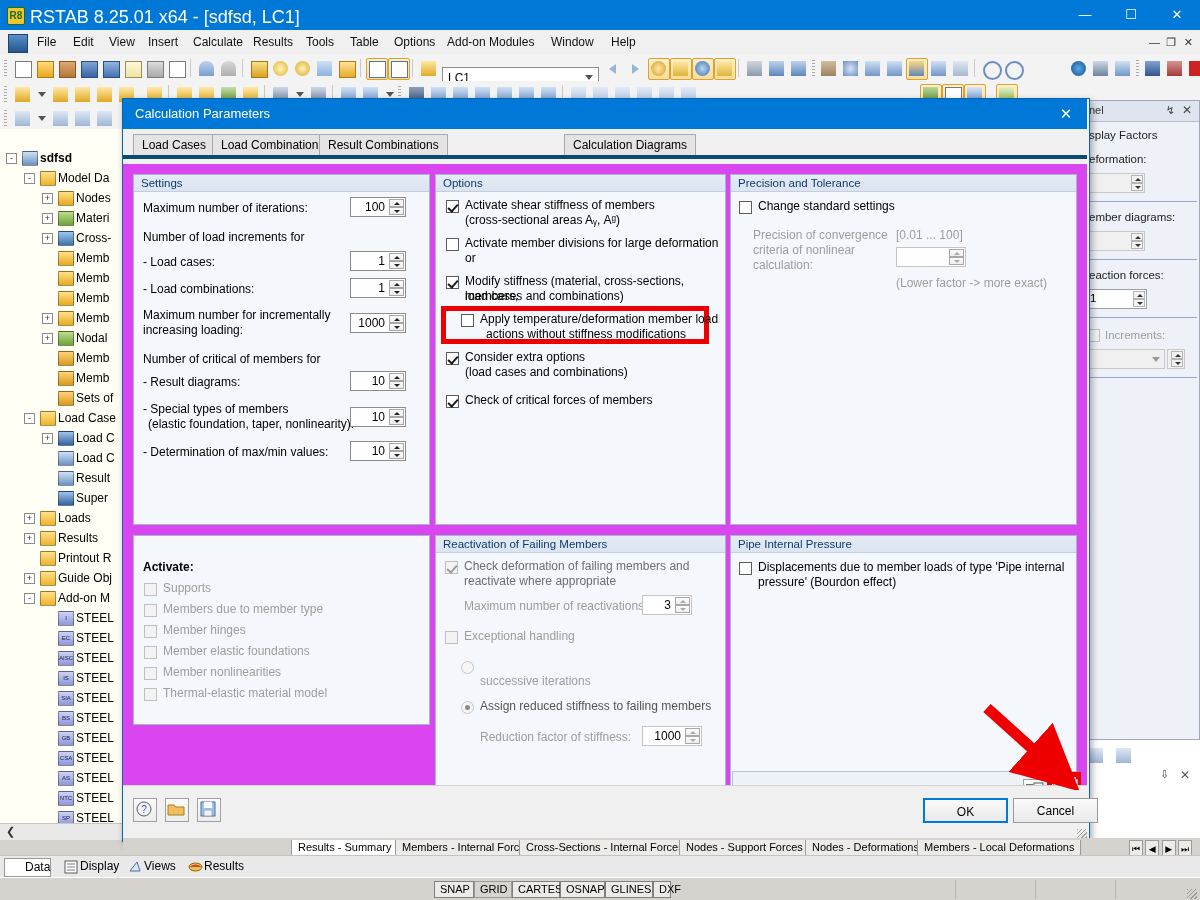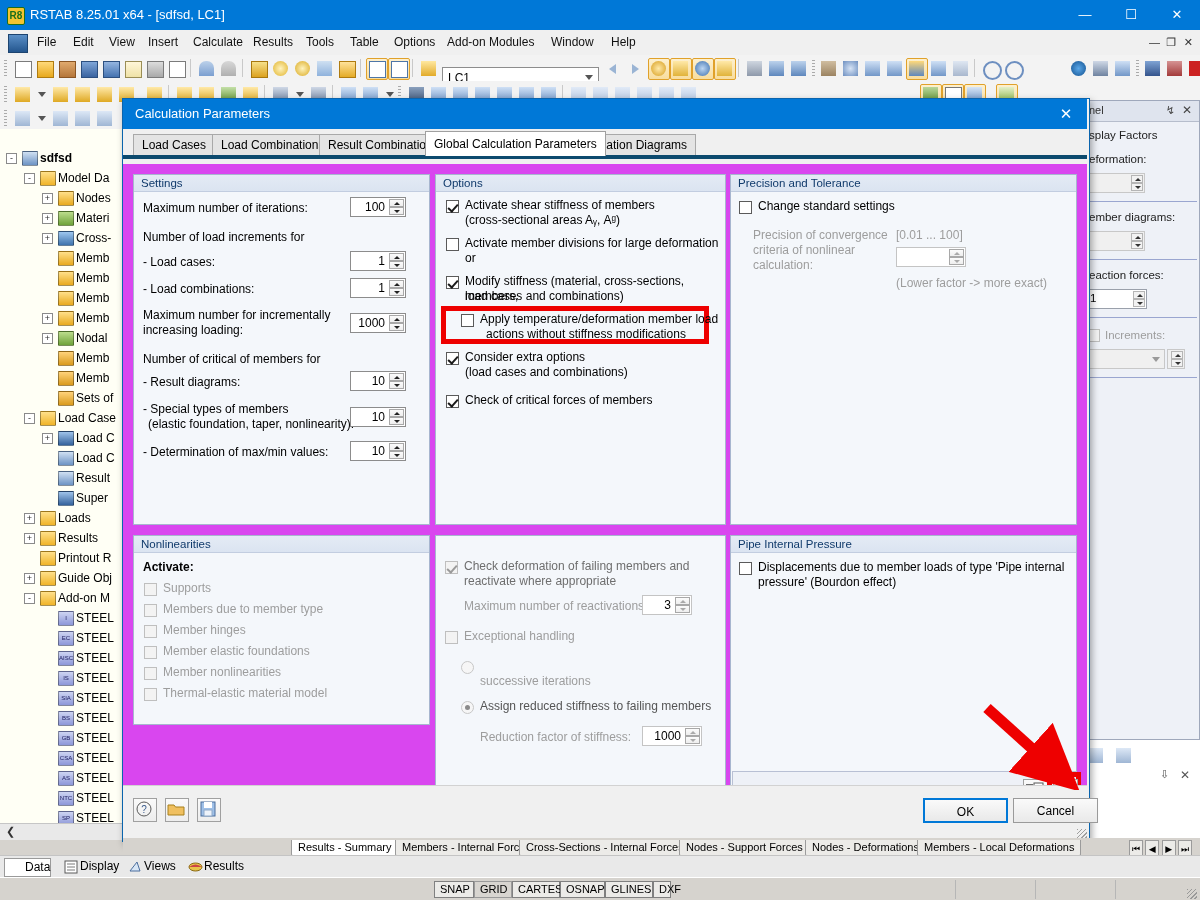--- a/index.html
+++ b/index.html
@@ -8,21 +8,21 @@
     font-family:"Liberation Sans","DejaVu Sans",sans-serif;
     font-size:12px;color:#000;background:#d6d3ce;
     -webkit-font-smoothing:antialiased;
   }
   .app{position:relative;width:1200px;height:900px;}
 
   
   .titlebar{position:absolute;left:0;top:0;width:1200px;height:30px;background:#0078d7;}
   .titlebar .logo{position:absolute;left:7px;top:7px;width:16px;height:16px;background:#f4c430;
       border:1px solid #1b6d1b;border-radius:2px;font-size:10px;color:#1b6d1b;text-align:center;line-height:15px;font-weight:bold;}
-  .titlebar .ttl{position:absolute;left:30px;top:7px;color:#fff;font-size:13px;}
+  .titlebar .ttl{position:absolute;left:30px;top:7px;color:#fff;font-size:18px;}
   .winbtn{position:absolute;top:0;width:46px;height:30px;color:#fff;text-align:center;line-height:30px;font-size:13px;}
   .winbtn.min{right:92px}.winbtn.max{right:46px}.winbtn.cls{right:0}
 
   
   .menubar{position:absolute;left:0;top:30px;width:1200px;height:25px;background:#f0f0f0;border-bottom:1px solid #dcdcdc;}
   .menubar .appicon{position:absolute;left:8px;top:4px;width:18px;height:17px;background:linear-gradient(#5a8fc7,#24568e);border:1px solid #1d4470;}
   .menubar .mi{position:absolute;top:4px;height:17px;line-height:17px;padding:0 7px;font-size:12px;color:#111;}
   .mwin{position:absolute;top:4px;height:17px;line-height:17px;font-size:11px;color:#333;}
 
   
@@ -665,21 +665,20 @@
   <div class="dlg">
     <div class="dtb">
       <div class="dt">Calculation Parameters</div>
       <div class="dx">✕</div>
     </div>
 
     <div class="tabstrip">
       <div class="dtab" style="left:10px">Load Cases</div>
       <div class="dtab" style="left:89px">Load Combinations</div>
       <div class="dtab" style="left:196px">Result Combinations</div>
-      <div class="dtab sel" style="left:302px">Global Calculation Parameters</div>
       <div class="dtab" style="left:441px">Calculation Diagrams</div>
     </div>
 
     <div class="dbody">
 
       <div class="grp" style="left:10px;top:10px;width:297px;height:351px">
         <div class="gh">
             <span>Settings</span>
           </div>
 
@@ -783,23 +782,20 @@
         <div class="lbl dis" style="left:165px;top:53px">[0.01 ... 100]</div>
         <div class="num dis" style="left:165px;top:72px;width:70px">
           <div class="nv"></div>
           <div class="up"></div>
             <div class="dn"></div>
         </div>
         <div class="lbl dis" style="left:165px;top:101px">(Lower factor -&gt; more exact)</div>
       </div>
 
       <div class="grp" style="left:10px;top:371px;width:297px;height:190px">
-        <div class="gh">
-            <span>Nonlinearities</span>
-          </div>
 
         <div class="lbl" style="left:9px;top:24px;font-weight:bold">Activate:</div>
 
         <div class="cb dis" style="left:10px;top:47px"></div>
         <div class="lbl dis" style="left:29px;top:45px">Supports</div>
 
         <div class="cb dis" style="left:10px;top:68px"></div>
         <div class="lbl dis" style="left:29px;top:66px">Members due to member type</div>
 
         <div class="cb dis" style="left:10px;top:89px"></div>
@@ -809,20 +805,23 @@
         <div class="lbl dis" style="left:29px;top:108px">Member elastic foundations</div>
 
         <div class="cb dis" style="left:10px;top:131px"></div>
         <div class="lbl dis" style="left:29px;top:129px">Member nonlinearities</div>
 
         <div class="cb dis" style="left:10px;top:152px"></div>
         <div class="lbl dis" style="left:29px;top:150px">Thermal-elastic material model</div>
       </div>
 
       <div class="grp" style="left:312px;top:371px;width:291px;height:322px">
+        <div class="gh">
+            <span>Reactivation of Failing Members</span>
+          </div>
 
         <div class="cb ck dis" style="left:9px;top:25px"></div>
         <div class="lbl dis" style="left:28px;top:23px;color:#6e6e6e">Check deformation of failing members and</div>
         <div class="lbl dis" style="left:28px;top:38px;color:#6e6e6e">reactivate where appropriate</div>
 
         <div class="lbl dis" style="left:28px;top:63px">Maximum number of reactivations:</div>
         <div class="num dis" style="left:206px;top:59px;width:50px">
           <div class="nv">3</div>
           <div class="up"></div>
             <div class="dn"></div>

